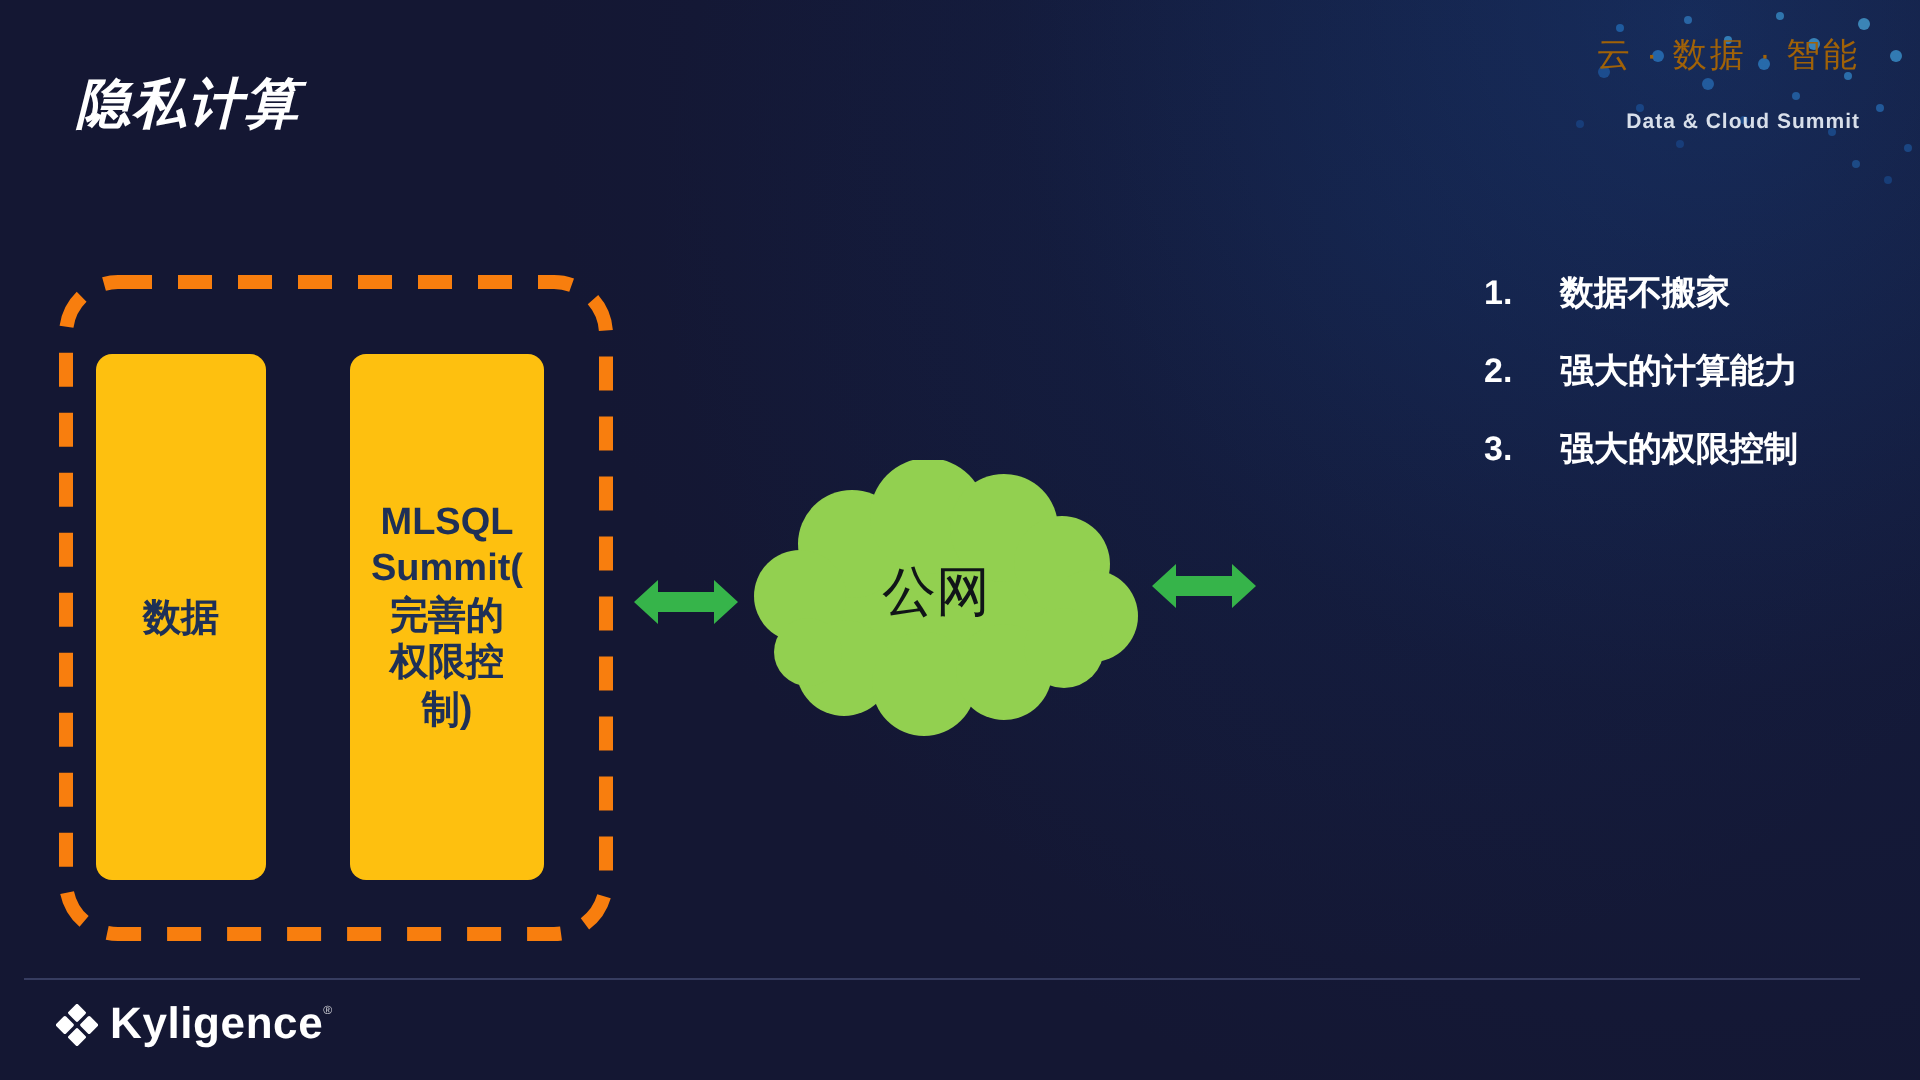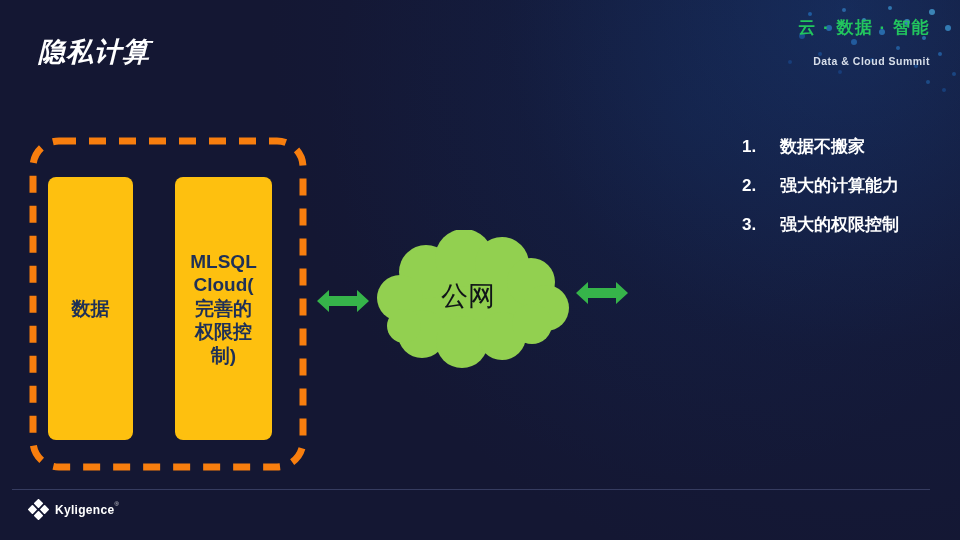--- a/index.html
+++ b/index.html
@@ -39,21 +39,21 @@
       946px 26px 0 1px rgba(70,180,245,.60),
       952px 72px 0 0 rgba(35,120,210,.40),
       942px 88px 0 0 rgba(30,110,200,.35),
       926px 80px 0 0 rgba(40,130,215,.40);
   }
   .title{
     position:absolute;left:38px;top:34px;margin:0;
     color:#ffffff;font-size:27px;font-weight:bold;letter-spacing:1px;font-style:italic;
   }
   .brand{position:absolute;right:30px;top:16px;text-align:right;z-index:2;}
-  .brand-line1{color:#22c55e;font-size:17px;font-weight:bold;letter-spacing:1.5px;}
+  .brand-line1{color:#a16207;font-size:17px;font-weight:normal;letter-spacing:1.5px;}
   .brand-line2{color:#d8dfea;font-size:10.5px;font-weight:bold;letter-spacing:.5px;margin-top:16px;}
   .dashed-box{position:absolute;left:26px;top:134px;}
   .ybox{
     position:absolute;background:#FEC00F;border-radius:8px;
     display:flex;align-items:center;justify-content:center;
     color:#1E3057;font-weight:bold;font-size:19px;text-align:center;
   }
   .data-box{left:48px;top:177px;width:85px;height:263px;}
   .engine-box{left:175px;top:177px;width:97px;height:263px;line-height:23.5px;}
   .pre{white-space:pre-line;text-align:center;}
@@ -66,21 +66,21 @@
     position:absolute;left:640px;top:129px;width:85px;height:324px;
     background:#3F49B5;border-radius:6px;
     display:flex;align-items:center;justify-content:center;
     color:#ffffff;font-size:20px;font-weight:bold;line-height:27px;letter-spacing:1px;
   }
   .benefits{position:absolute;left:742px;top:136px;color:#ffffff;font-size:17px;font-weight:bold;}
   .benefit-row{margin-bottom:17px;line-height:22px;display:flex;}
   .benefit-num{display:inline-block;width:38px;flex:none;}
   .footer-line{position:absolute;left:12px;top:489px;width:918px;height:1px;background:#363c60;}
   .logo{position:absolute;left:28px;top:499px;display:flex;align-items:center;}
-  .logo-text{color:#ffffff;font-size:12px;font-weight:bold;letter-spacing:.3px;margin-left:6px;}
+  .logo-text{color:#ffffff;font-size:22px;font-weight:bold;letter-spacing:.3px;margin-left:6px;}
   .logo-tm{color:#ffffff;font-size:6px;vertical-align:top;position:relative;top:-6px;opacity:.8;}
 </style>
 </head>
 <body>
 
 <div class="slide">
   <div class="dots"></div>
 
   <h1 class="title">隐私计算</h1>
 
@@ -92,21 +92,21 @@
   <svg class="dashed-box" width="284" height="341" viewBox="0 0 284 341">
     <rect x="7" y="7" width="270" height="326" rx="26" fill="none" stroke="#F87E0E" stroke-width="7" stroke-dasharray="17 13"></rect>
   </svg>
 
   <div class="ybox data-box">
     <span>数据</span>
   </div>
 
   <div class="ybox engine-box">
     <span class="pre">MLSQL
-Cloud(
+Summit(
 完善的
 权限控
 制)</span>
   </div>
 
   <svg class="arrow arrow-left" width="52" height="28" viewBox="0 0 52 28">
     <polygon points="0,14 12,3 12,9 40,9 40,3 52,14 40,25 40,19 12,19 12,25" fill="#36B44A"></polygon>
   </svg>
 
   <svg class="cloud" width="194" height="142" viewBox="0 0 194 142">

